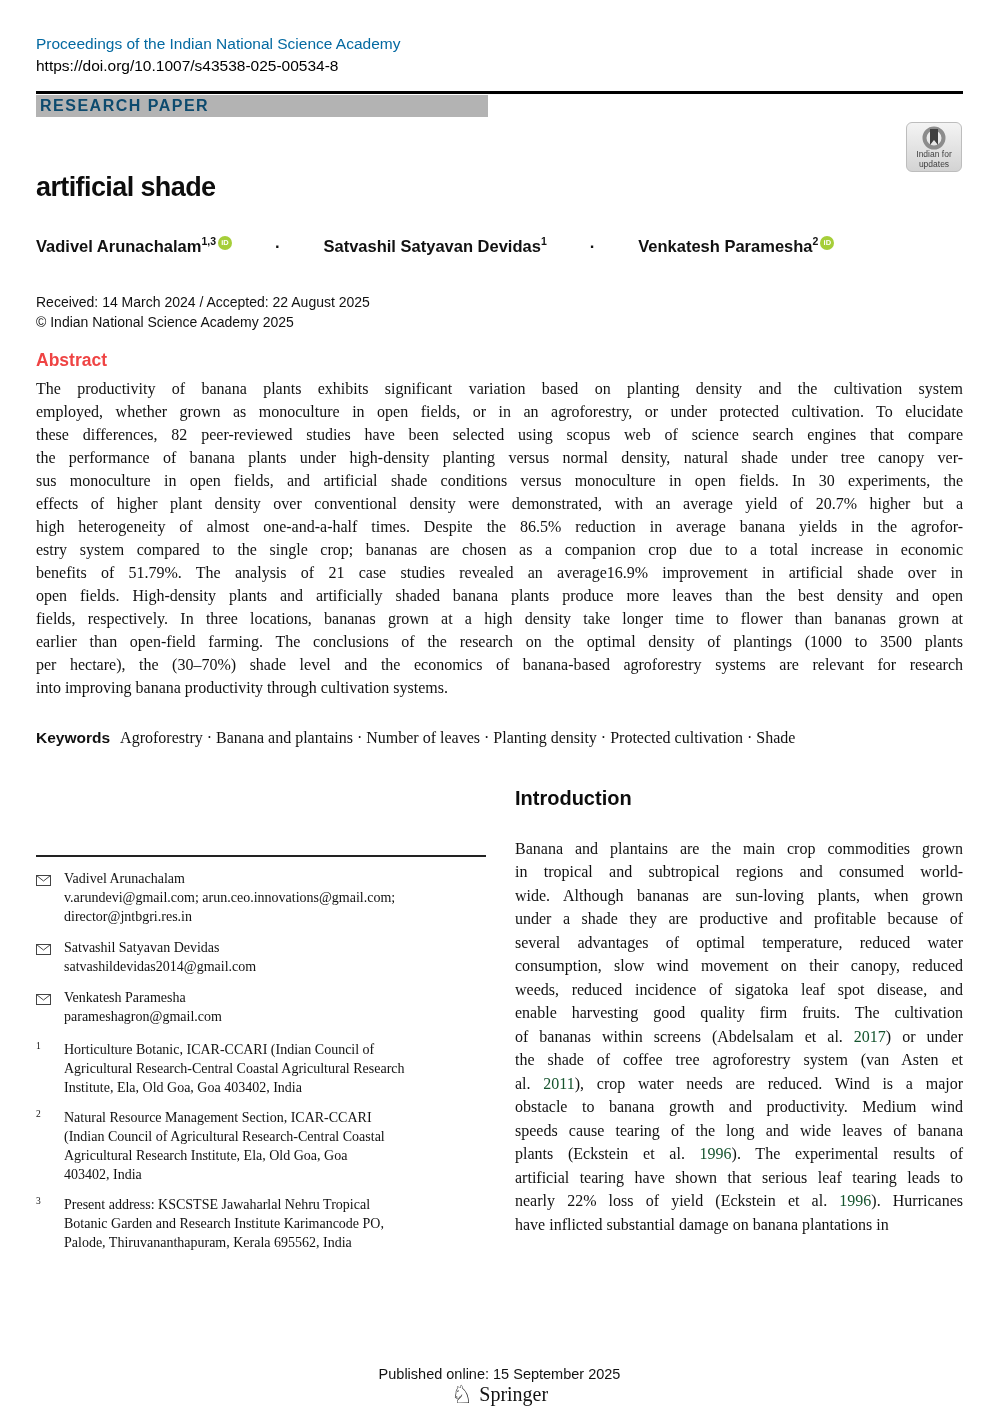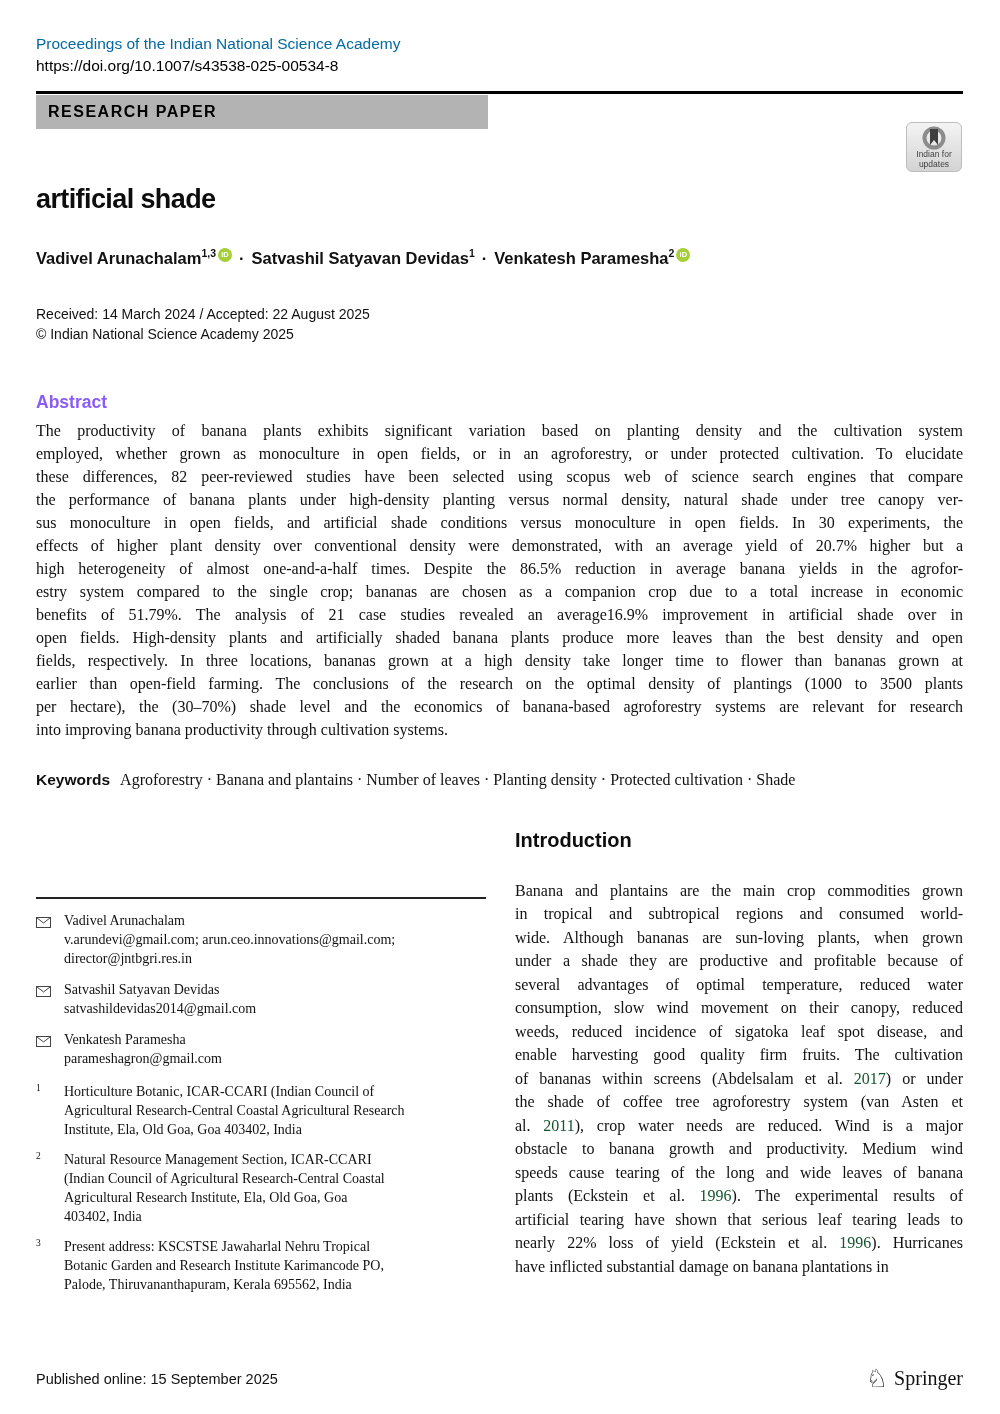--- a/index.html
+++ b/index.html
@@ -10,56 +10,56 @@
     font-family:"Liberation Serif", serif; color:#111;
   }
   .content { padding:33px 37px 0 36px; }
 
   
   .journal-line { font-family:"Liberation Sans", sans-serif; font-size:15.5px; line-height:22px; color:#0369a1; }
   .doi-line { font-family:"Liberation Sans", sans-serif; font-size:15.5px; line-height:22px; color:#000; }
   .top-rule { height:3px; background:#000; margin-top:14px; }
   .banner-row { position:relative; }
   .banner {
-    width:452px; height:34px; background:#b3b3b3; margin-top:1px;
-    display:flex; align-items:center; padding-left:12px;
+    width:452px; height:22px; background:#b3b3b3; margin-top:1px;
+    display:flex; align-items:center; padding-left:4px;
     font-family:"Liberation Sans", sans-serif; font-weight:700; font-size:16px;
-    letter-spacing:1.5px; color:#000000;
+    letter-spacing:1.5px; color:#0c4a6e;
   }
   .check-badge {
     position:absolute; top:27px; right:1px; width:56px; height:50px;
     border:1px solid #bdbdbd; border-radius:6px;
     background:linear-gradient(#f4f4f4,#d3d3d3);
     display:flex; flex-direction:column; align-items:center; justify-content:flex-start;
     padding-top:3px; cursor:pointer;
   }
   .check-badge .txt {
     font-family:"Liberation Sans", sans-serif; font-size:8.5px; line-height:9.5px;
     color:#3f3f3f; text-align:center;
   }
 
   
   .title { margin-top:52px; font-family:"Liberation Sans", sans-serif; font-weight:700;
     font-size:27px; line-height:36px; letter-spacing:-0.6px; color:#0d0d0d; }
   .title div { white-space:nowrap; }
   .authors { margin-top:30px; font-family:"Liberation Sans", sans-serif; font-weight:700;
-    font-size:16.5px; color:#111; display:flex; align-items:flex-end; flex-wrap:wrap; }
+    font-size:16.5px; color:#111; display:flex; align-items:flex-end; flex-wrap:wrap;gap:36px; }
   .authors sup { font-size:10.5px; font-weight:700; }
   .au-sep { margin:0 7px; font-weight:700; }
   .orcid {
     display:inline-block; width:14px; height:14px; border-radius:50%;
     background:#a6ce39; color:#fff; font-size:7.5px; font-weight:700; text-align:center;
     line-height:14px; vertical-align:super; margin-left:2px; font-family:"Liberation Sans", sans-serif;
   }
   .received-block { margin-top:36px; font-family:"Liberation Sans", sans-serif;
     font-size:14px; line-height:20px; color:#111; }
 
   
-  .abs-heading { margin-top:48px; font-family:"Liberation Sans", sans-serif; font-weight:700;
-    font-size:17.5px; color:#8b5cf6; }
+  .abs-heading { margin-top:18px; font-family:"Liberation Sans", sans-serif; font-weight:700;
+    font-size:17.5px; color:#ef4444; }
   .abs-body { margin-top:6px; }
   .jline { font-size:16px; line-height:23px; text-align:justify; text-align-last:justify; }
   .jline.last { text-align-last:left; }
   .keywords { margin-top:30px; font-size:16px; }
   .kw-label { font-family:"Liberation Sans", sans-serif; font-weight:700; font-size:15.5px; margin-right:10px; }
 
   
   .columns { display:flex; justify-content:space-between; margin-top:30px; }
   .col-left { width:450px; }
   .col-right { width:448px; padding-top:10px; }
@@ -72,21 +72,21 @@
   .affil .num { width:28px; font-size:9.5px; padding-top:1px; }
 
   .intro-heading { font-family:"Liberation Sans", sans-serif; font-weight:700;
     font-size:20px; color:#0d0d0d; }
   .intro-body { margin-top:27px; }
   .intro-body .jline { font-size:16px; line-height:23.5px; }
   .cite { color:#14532d; cursor:pointer; }
 
   
   .footer { position:absolute; left:36px; right:37px; top:1366px;
-    display:flex; justify-content:space-between; align-items:center; }
+    display:flex; align-items:center;flex-direction:column; }
   .pub-online { font-family:"Liberation Sans", sans-serif; font-size:14.5px; color:#111; }
   .springer { display:flex; align-items:center; }
   .sp-knight { font-family:"DejaVu Sans", sans-serif; font-size:25px; line-height:25px; color:#111; }
   .sp-word { font-family:"Liberation Serif", serif; font-size:20px; color:#111; margin-left:6px; }
 </style>
 </head>
 <body>
 
 <div class="page">
   <div class="content">

